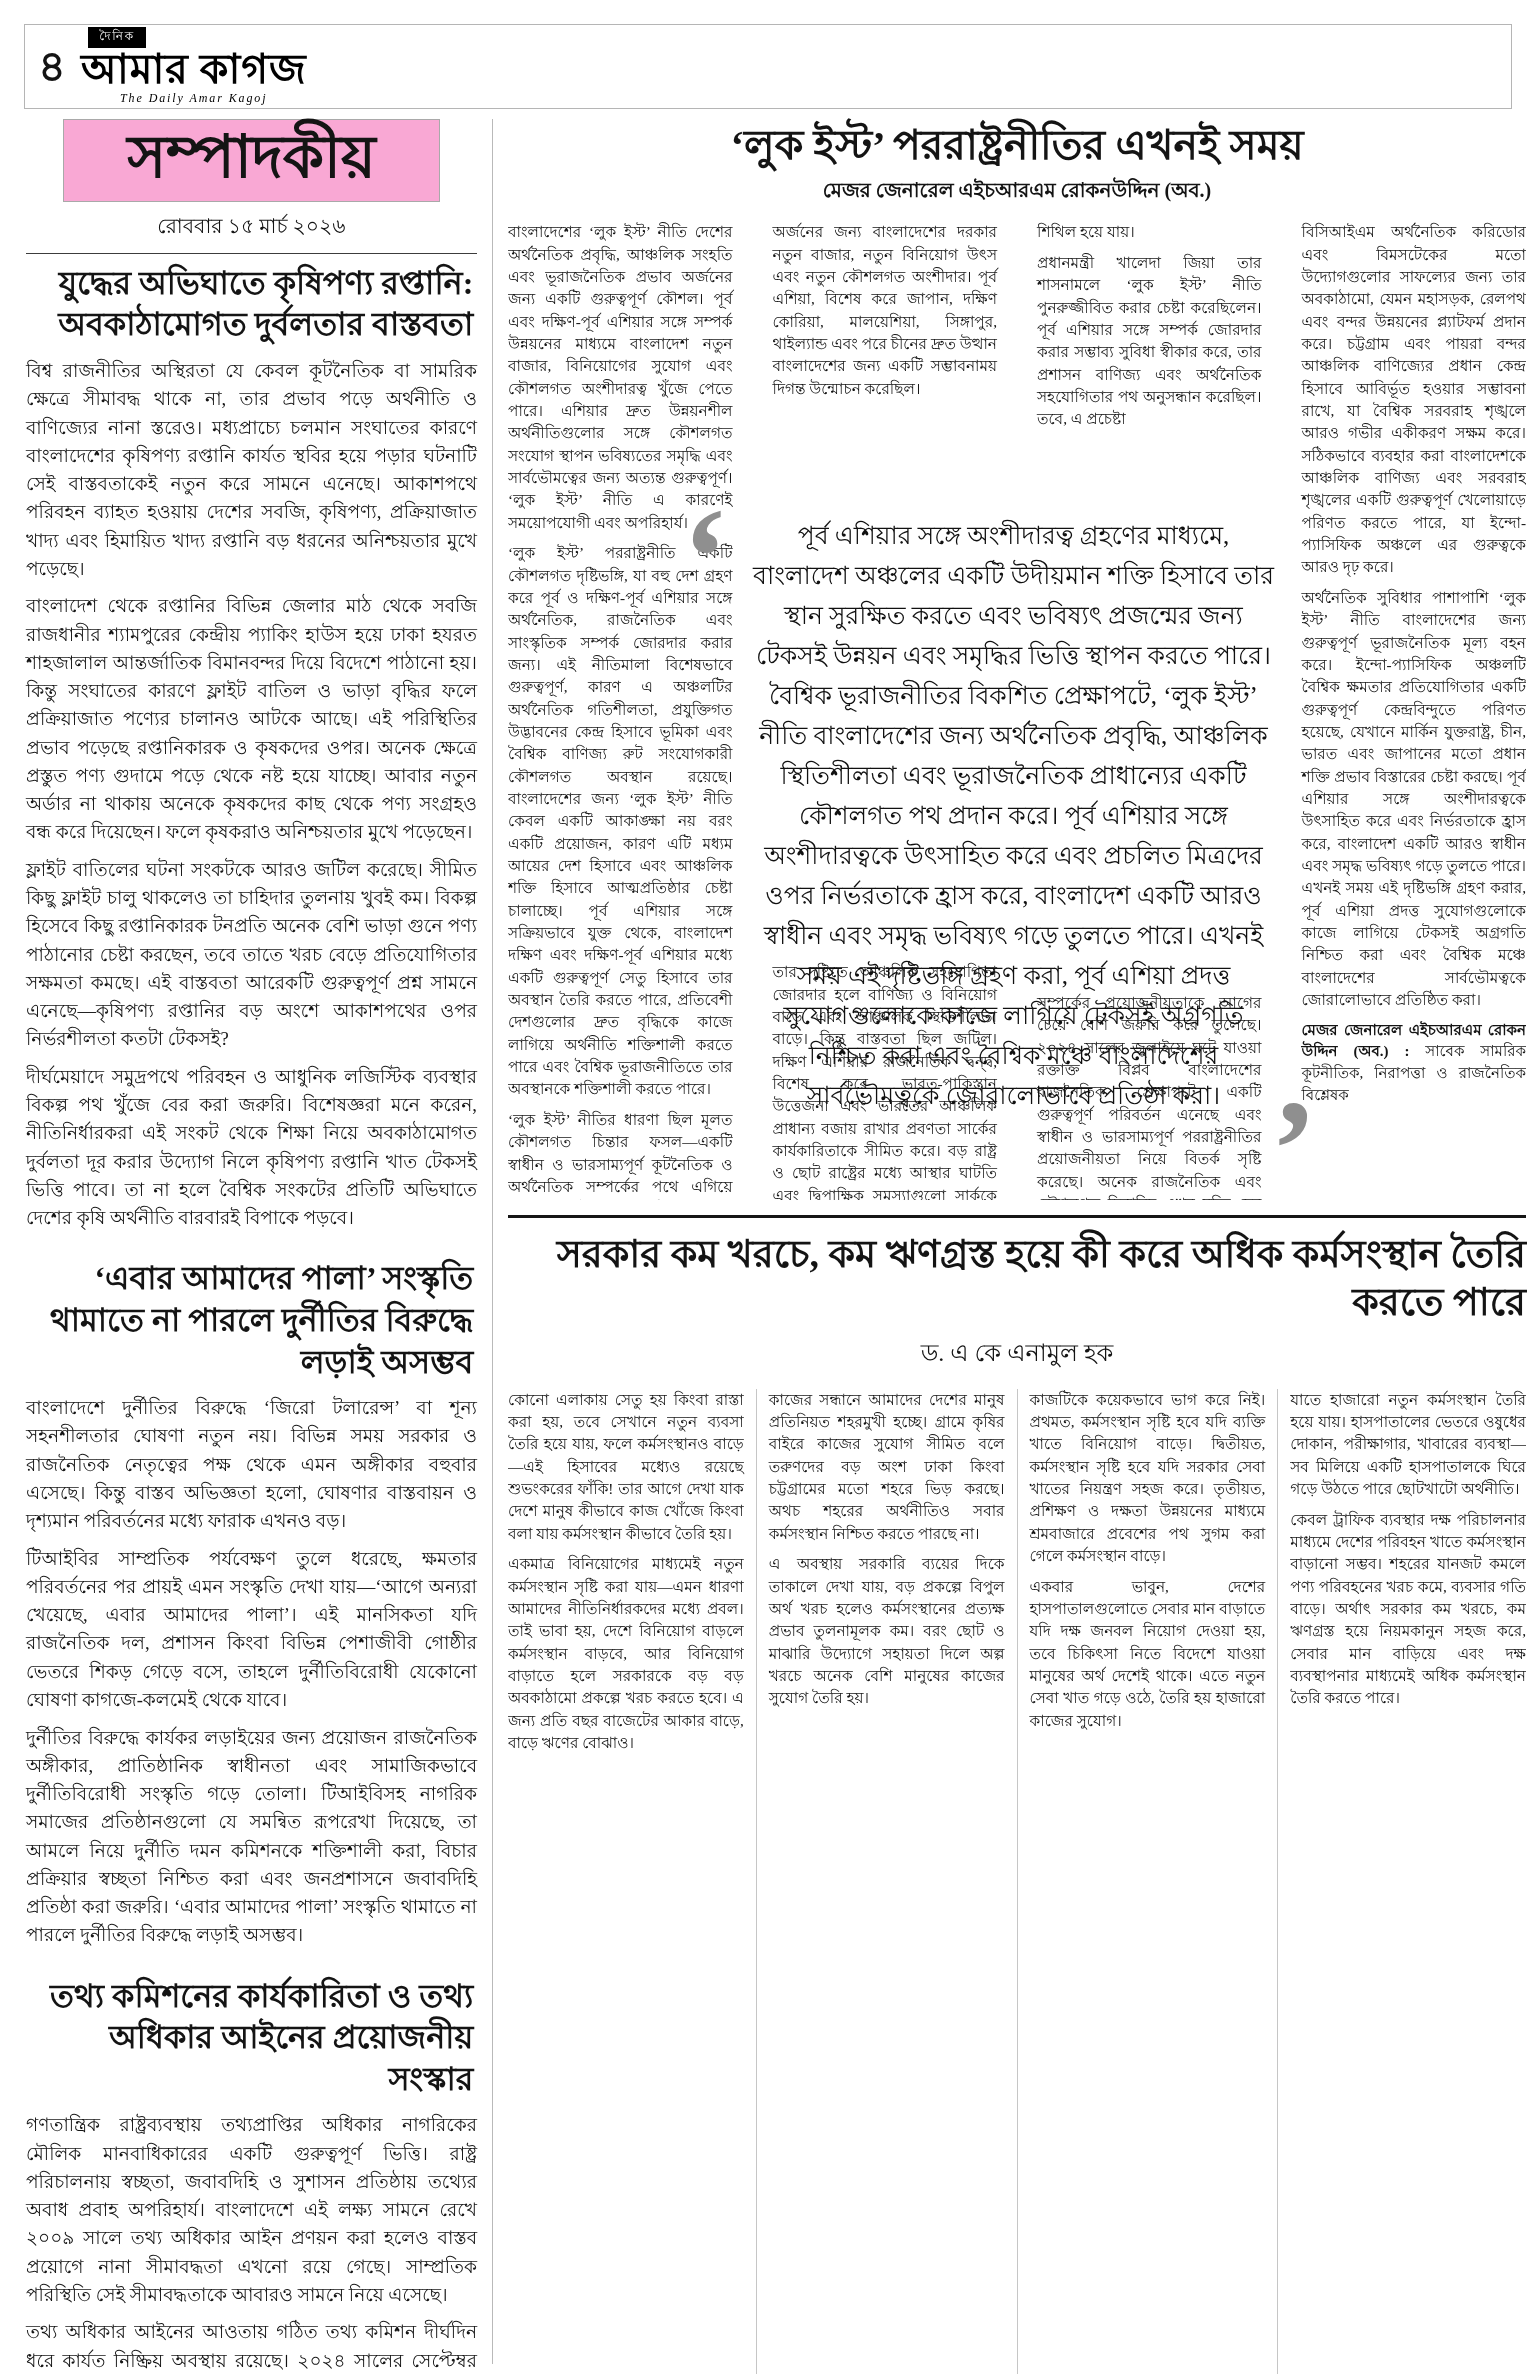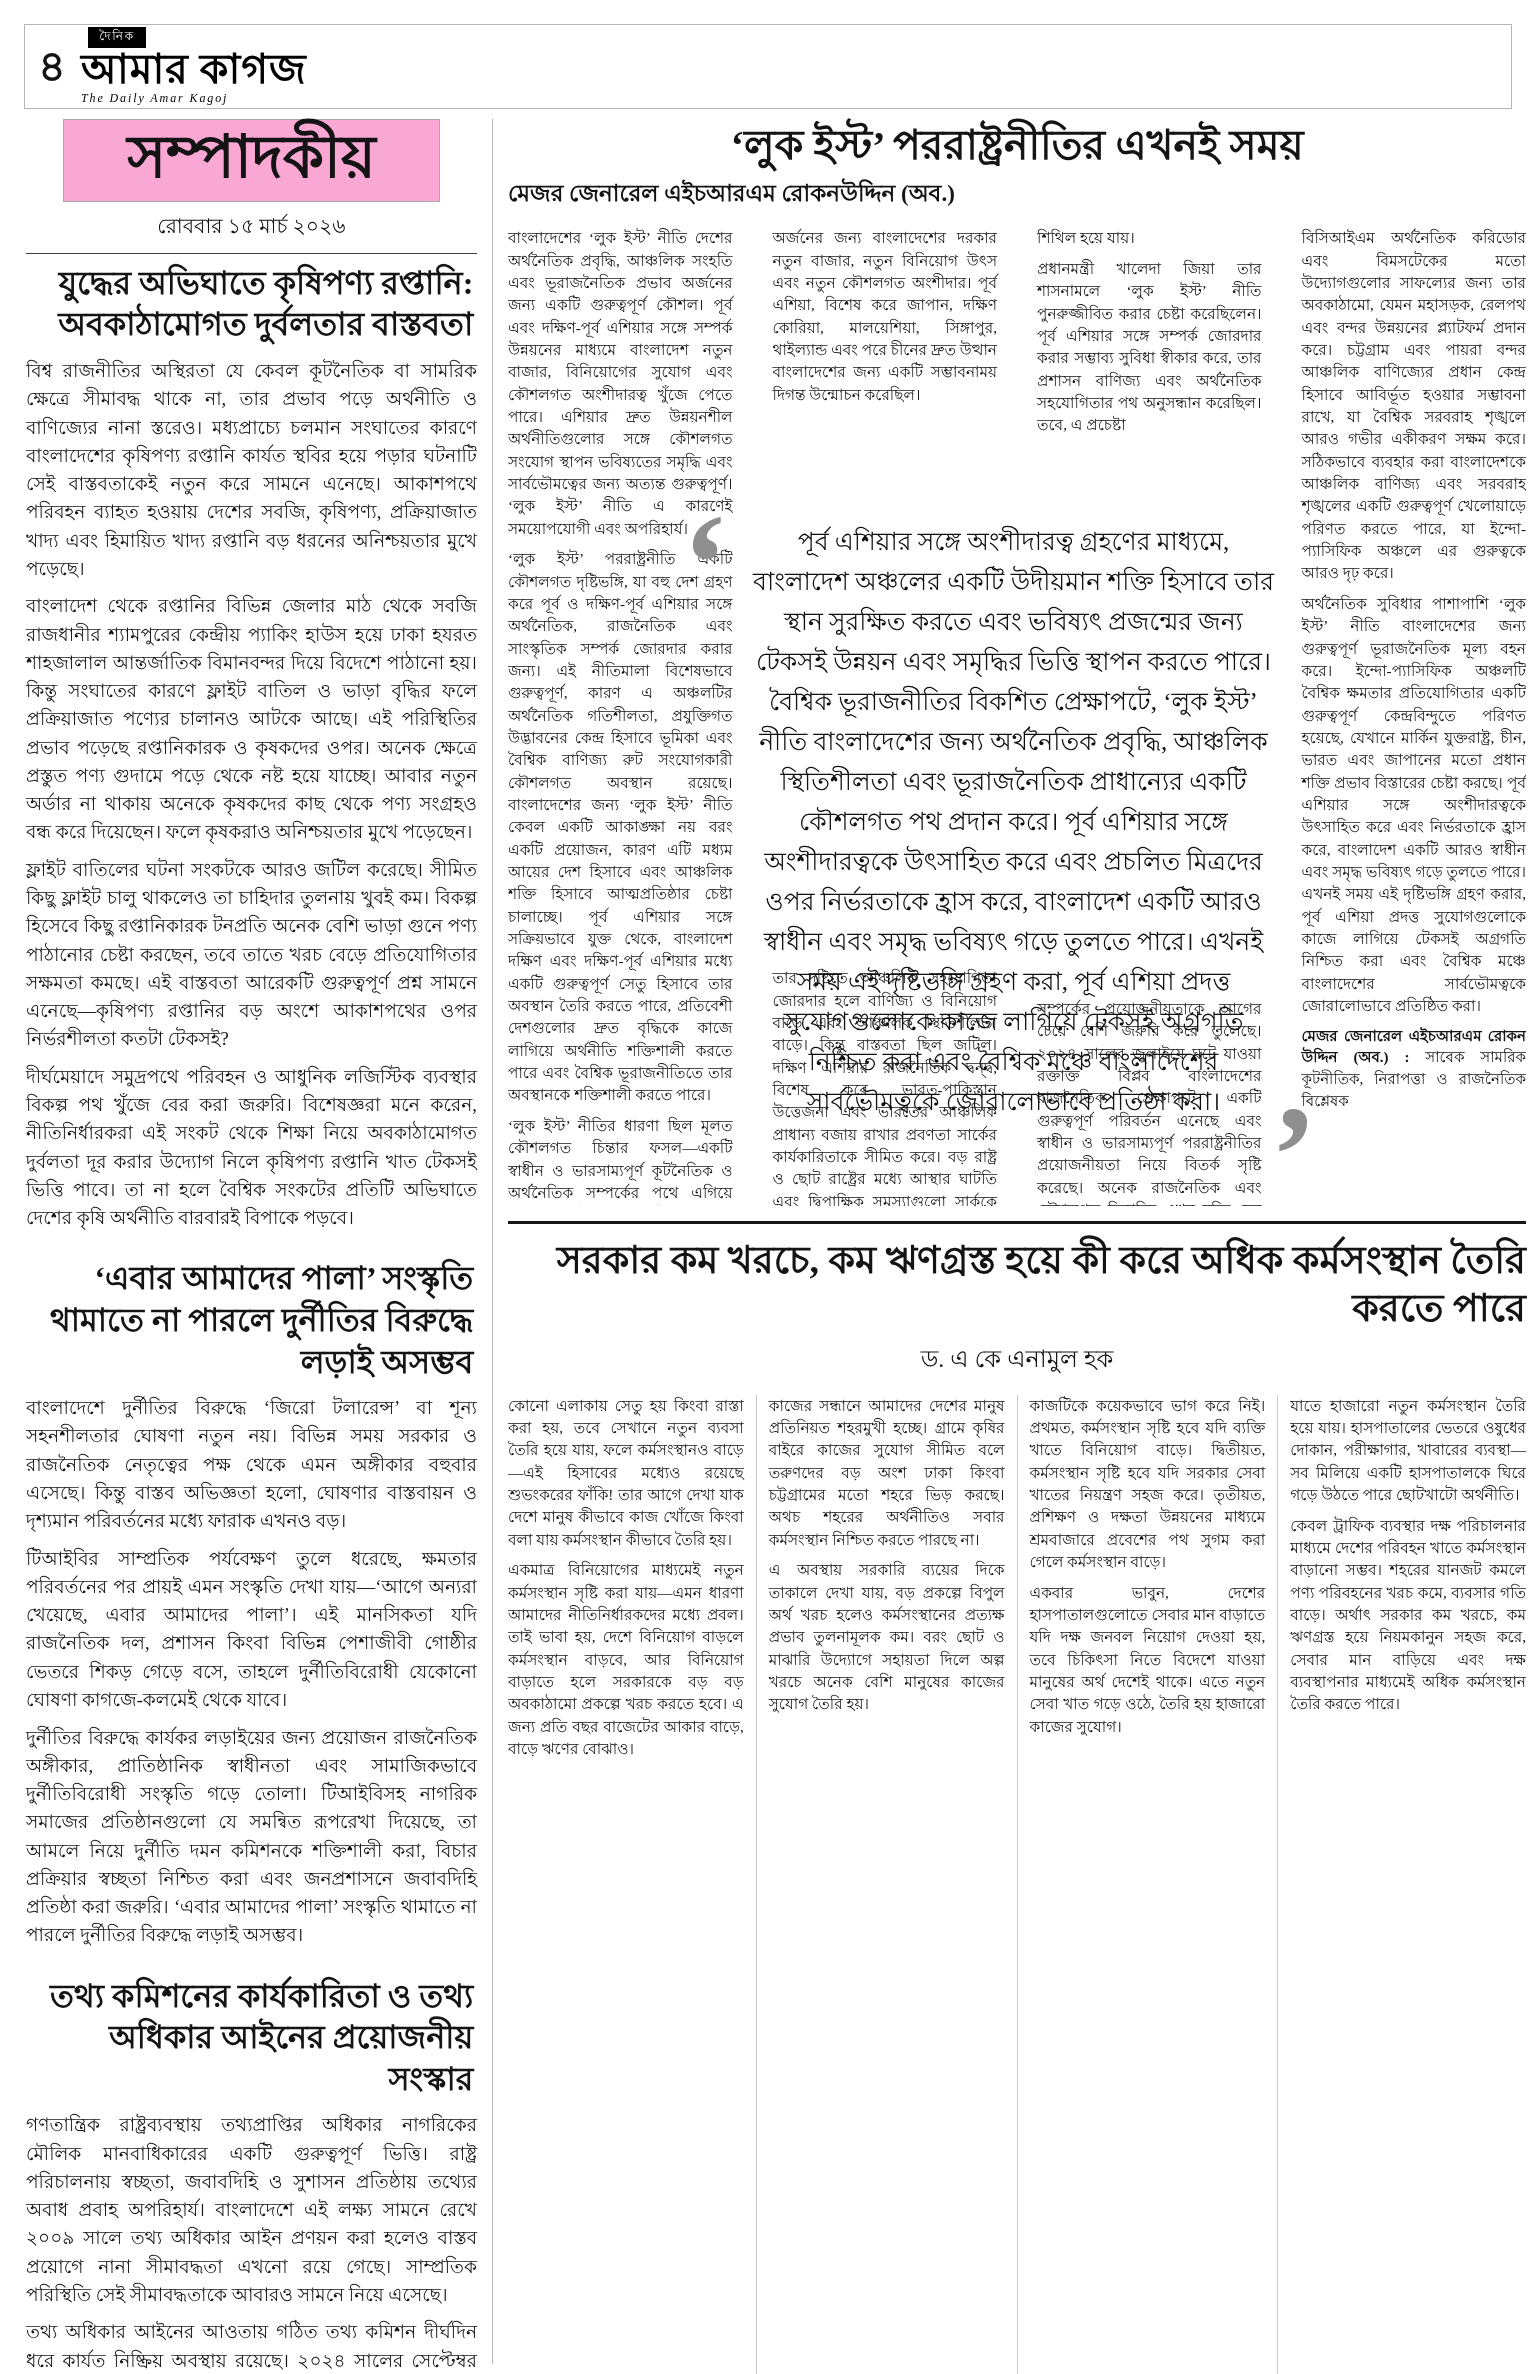--- a/index.html
+++ b/index.html
@@ -4,21 +4,21 @@
 <style>
   html,body{margin:0;padding:0}
   body{width:1541px;height:2375px;position:relative;background:#ffffff;
        font-family:"Liberation Serif","DejaVu Serif",serif;color:#141414;overflow:hidden}
 
   
   .header-box{position:absolute;left:24px;top:24px;width:1488px;height:85px;
               border:1.9px solid #b5b5b5;display:flex;align-items:center;
               padding-left:13px;box-sizing:border-box;background:#fff}
   .page-num{font-size:43px;font-weight:bold;margin-right:15px;line-height:1}
-  .logo{display:flex;flex-direction:column;}
+  .logo{display:flex;flex-direction:column;align-items:center}
   .logo-daily{background:#000;color:#fff;font-size:12px;padding:0.9px 11px;
               align-self:flex-start;margin-left:7.4px;letter-spacing:1.9px;
               font-family:"Liberation Sans",sans-serif}
   .logo-title{font-size:41px;font-weight:900;letter-spacing:0.9px;line-height:1.05;color:#000}
   .logo-sub{font-size:12px;font-style:italic;letter-spacing:1.9px;color:#000}
 
   
   .left-block{position:absolute;left:26px;top:119px;width:451px}
   .section-box{border:1.4px solid #a9a9a9;margin:0 37px;text-align:center;
                padding:3.7px 0 9.3px;background:#f9a8d4}
@@ -27,21 +27,21 @@
   .top-rule{border:none;border-top:1.9px solid #3c3c3c;margin:0 0 3.7px}
   .ed{margin-bottom:26px}
   .ed h2{font-size:32px;line-height:1.3;text-align:right;margin:9.3px 3.7px 11px;font-weight:bold}
   .ed .paras p{font-size:18.6px;line-height:1.52;text-align:justify;margin:0 0 9.3px}
 
   .v-divider{position:absolute;left:492px;top:119px;height:2245px;width:0.9px;background:#b9b9b9}
 
   
   .main-block{position:absolute;left:508px;top:117px;width:1018px}
   .main-headline{font-size:41px;font-weight:bold;text-align:center;margin:3.7px 0 5.6px;line-height:1.2}
-  .byline{font-size:23px;font-weight:bold;margin:1.9px 0 13px}
+  .byline{font-size:20px;font-weight:bold;text-align:center;margin:1.9px 0 13px}
   .main-cols{display:flex;gap:40px;position:relative;height:979px;overflow:hidden}
   .mcol{flex:1 1 0;font-size:15.3px;line-height:1.46;text-align:justify;
         display:flex;flex-direction:column;min-width:0}
   .mcol .paras p, .mcol p{margin:0 0 8.3px}
   .q-spacer{height:553px;flex:0 0 auto}
   .author-note{margin-top:auto;font-size:15px;line-height:1.45;text-align:justify}
 
   .pull-quote{position:absolute;left:243px;top:295px;width:525px;text-align:center}
   .q-mark{position:absolute;font-size:139px;color:#8f8f8f;line-height:1;font-weight:bold}
   .q-open{left:-69px;top:-28px}

